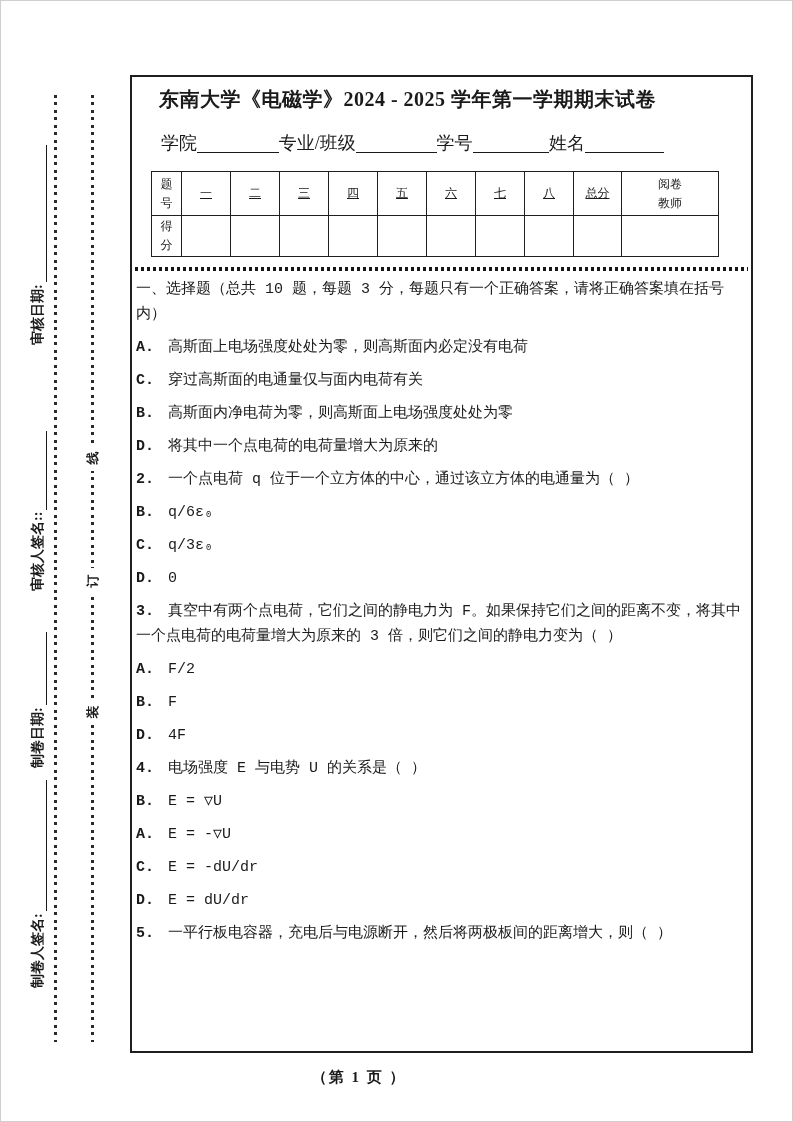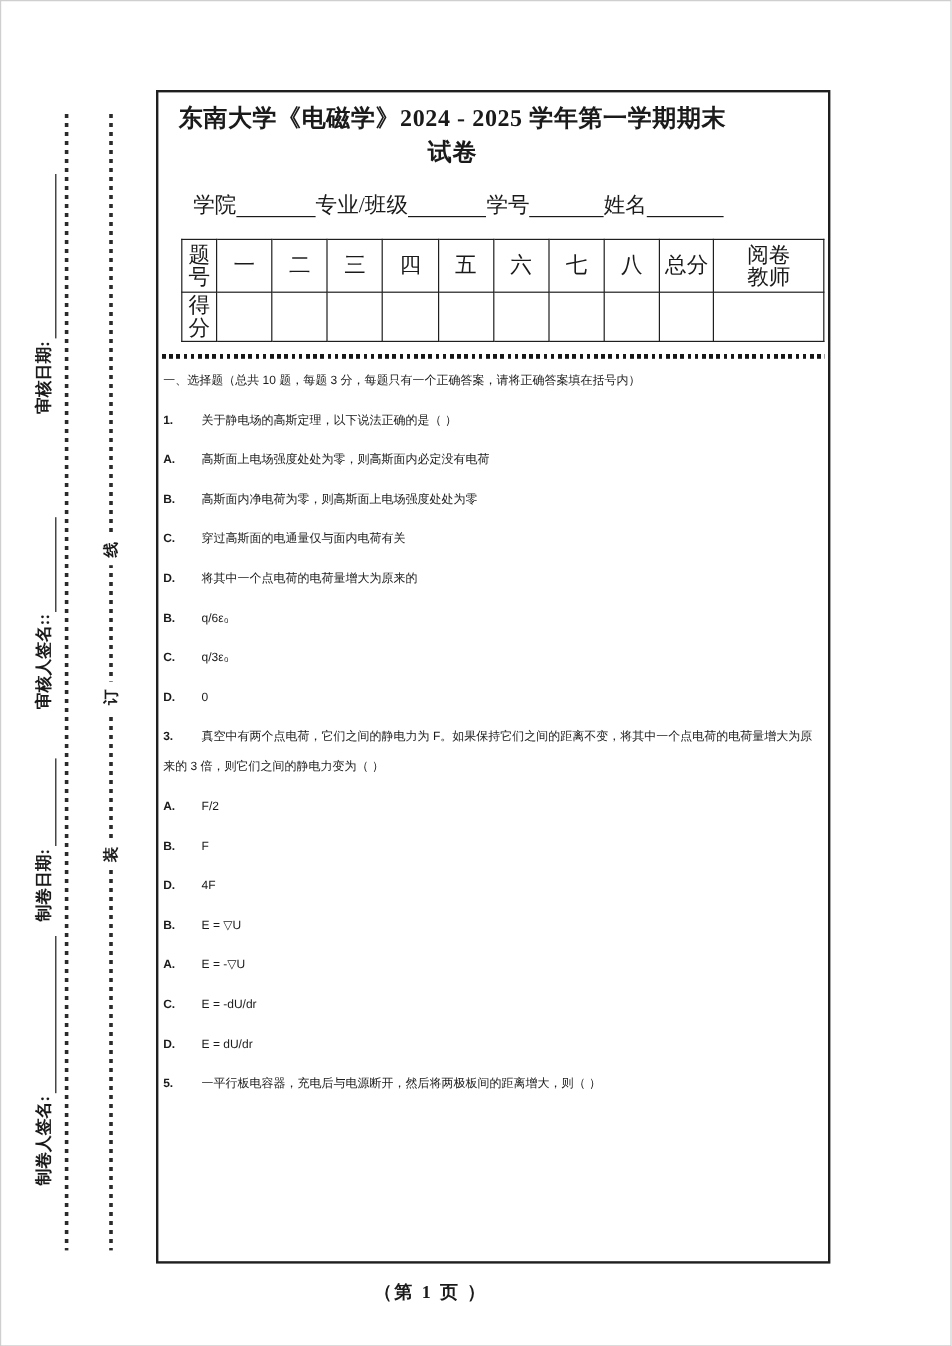--- a/index.html
+++ b/index.html
@@ -24,57 +24,58 @@
   .margin-group{
     position:absolute;height:18px;display:flex;align-items:flex-end;
     transform:rotate(-90deg);transform-origin:center;
     font-size:14px;font-weight:bold;white-space:nowrap;line-height:18px;
   }
   .margin-group .blank-line{
     flex:1 1 auto;height:14px;border-bottom:1.6px solid #1a1a1a;margin-left:2px;
   }
   
   .main-box{
-    position:absolute;left:130px;top:75px;width:562px;height:978px;
+    position:absolute;left:130px;top:75px;width:623px;height:978px;
     box-sizing:border-box;border:2px solid #1f1f1f;padding:4px 3px;overflow:hidden;
   }
   .exam-title{
     margin:4px 10px 0 10px;padding-right:68px;text-align:center;
     font-size:20px;font-weight:bold;letter-spacing:.5px;line-height:28px;
   }
   .info-row{
     display:flex;align-items:flex-end;margin:20px 84px 0 26px;
     font-size:18px;line-height:20px;white-space:nowrap;
   }
   .info-blank{height:16px;border-bottom:1.6px solid #1a1a1a;}
   .ib1{width:93px;} .ib2{width:92px;} .ib3{width:87px;} .ib4{width:90px;}
   
   .score-table{
     border-collapse:collapse;margin:18px 0 0 16px;table-layout:fixed;
-    font-size:18px;
+    font-size:12px;
+    text-decoration:underline;
   }
   .score-table td{
     border:1.6px solid #1f1f1f;text-align:center;vertical-align:middle;
     padding:0;line-height:19px;
   }
   .score-table tr.hdr td{height:43px;}
   .score-table tr.scr td{height:40px;}
   .c-qn{width:29px;} .c-n{width:48px;} .c-t{width:47px;} .c-g{width:96px;}
   .stack1{display:inline-block;width:1.05em;word-break:break-all;line-height:19px;}
   .stack2{display:inline-block;width:2.1em;word-break:break-all;line-height:19px;}
   
   .dotted-sep{
     margin-top:10px;height:4px;
     background:repeating-linear-gradient(90deg,#161616 0 3px,transparent 3px 6px);
   }
   
   .content{margin:0 1px;}
   .para{
-    margin:8px 0 0;line-height:25px;font-size:10px;
-    font-family:Liberation Sans, sans-serif;
+    margin:8px 0 0;line-height:25px;font-size:15px;
+    font-family:Liberation Mono, monospace;
     word-break:break-all;
   }
   .para.section-heading{margin-top:6px;}
   .qnum{display:inline-block;min-width:32px;font-weight:bold;}
   
   .page-footer{
     position:absolute;left:0;top:1068px;width:718px;text-align:center;
     font-size:15px;font-weight:bold;letter-spacing:2px;
   }
 </style>
@@ -155,35 +156,36 @@
       <td class="c-g"></td>
     </tr>
   </tbody>
     </table>
 
   <div class="dotted-sep"></div>
 
   <div class="content">
     <p class="para section-heading">一、选择题（总共 10 题，每题 3 分，每题只有一个正确答案，请将正确答案填在括号内）</p>
 
-    <p class="para"><span class="qnum">1.</span><span>关于静电场的高斯定理，以下说法正确的是（  ）</span></p>
     <p class="para"><span class="qnum">A.</span><span>高斯面上电场强度处处为零，则高斯面内必定没有电荷</span></p>
+    <p class="para"><span class="qnum">C.</span><span>穿过高斯面的电通量仅与面内电荷有关</span></p>
     <p class="para"><span class="qnum">B.</span><span>高斯面内净电荷为零，则高斯面上电场强度处处为零</span></p>
-    <p class="para"><span class="qnum">C.</span><span>穿过高斯面的电通量仅与面内电荷有关</span></p>
     <p class="para"><span class="qnum">D.</span><span>将其中一个点电荷的电荷量增大为原来的</span></p>
 
+    <p class="para"><span class="qnum">2.</span><span>一个点电荷 q 位于一个立方体的中心，通过该立方体的电通量为（  ）</span></p>
     <p class="para"><span class="qnum">B.</span><span>q/6ε₀</span></p>
     <p class="para"><span class="qnum">C.</span><span>q/3ε₀</span></p>
     <p class="para"><span class="qnum">D.</span><span>0</span></p>
 
     <p class="para"><span class="qnum">3.</span><span>真空中有两个点电荷，它们之间的静电力为 F。如果保持它们之间的距离不变，将其中一个点电荷的电荷量增大为原来的 3 倍，则它们之间的静电力变为（  ）</span></p>
     <p class="para"><span class="qnum">A.</span><span>F/2</span></p>
     <p class="para"><span class="qnum">B.</span><span>F</span></p>
     <p class="para"><span class="qnum">D.</span><span>4F</span></p>
 
+    <p class="para"><span class="qnum">4.</span><span>电场强度 E 与电势 U 的关系是（  ）</span></p>
     <p class="para"><span class="qnum">B.</span><span>E = ▽U</span></p>
     <p class="para"><span class="qnum">A.</span><span>E = -▽U</span></p>
     <p class="para"><span class="qnum">C.</span><span>E = -dU/dr</span></p>
     <p class="para"><span class="qnum">D.</span><span>E = dU/dr</span></p>
 
     <p class="para"><span class="qnum">5.</span><span>一平行板电容器，充电后与电源断开，然后将两极板间的距离增大，则（  ）</span></p>
   </div>
 </div>
 
 <div class="page-footer">（第 1 页 ）</div>

